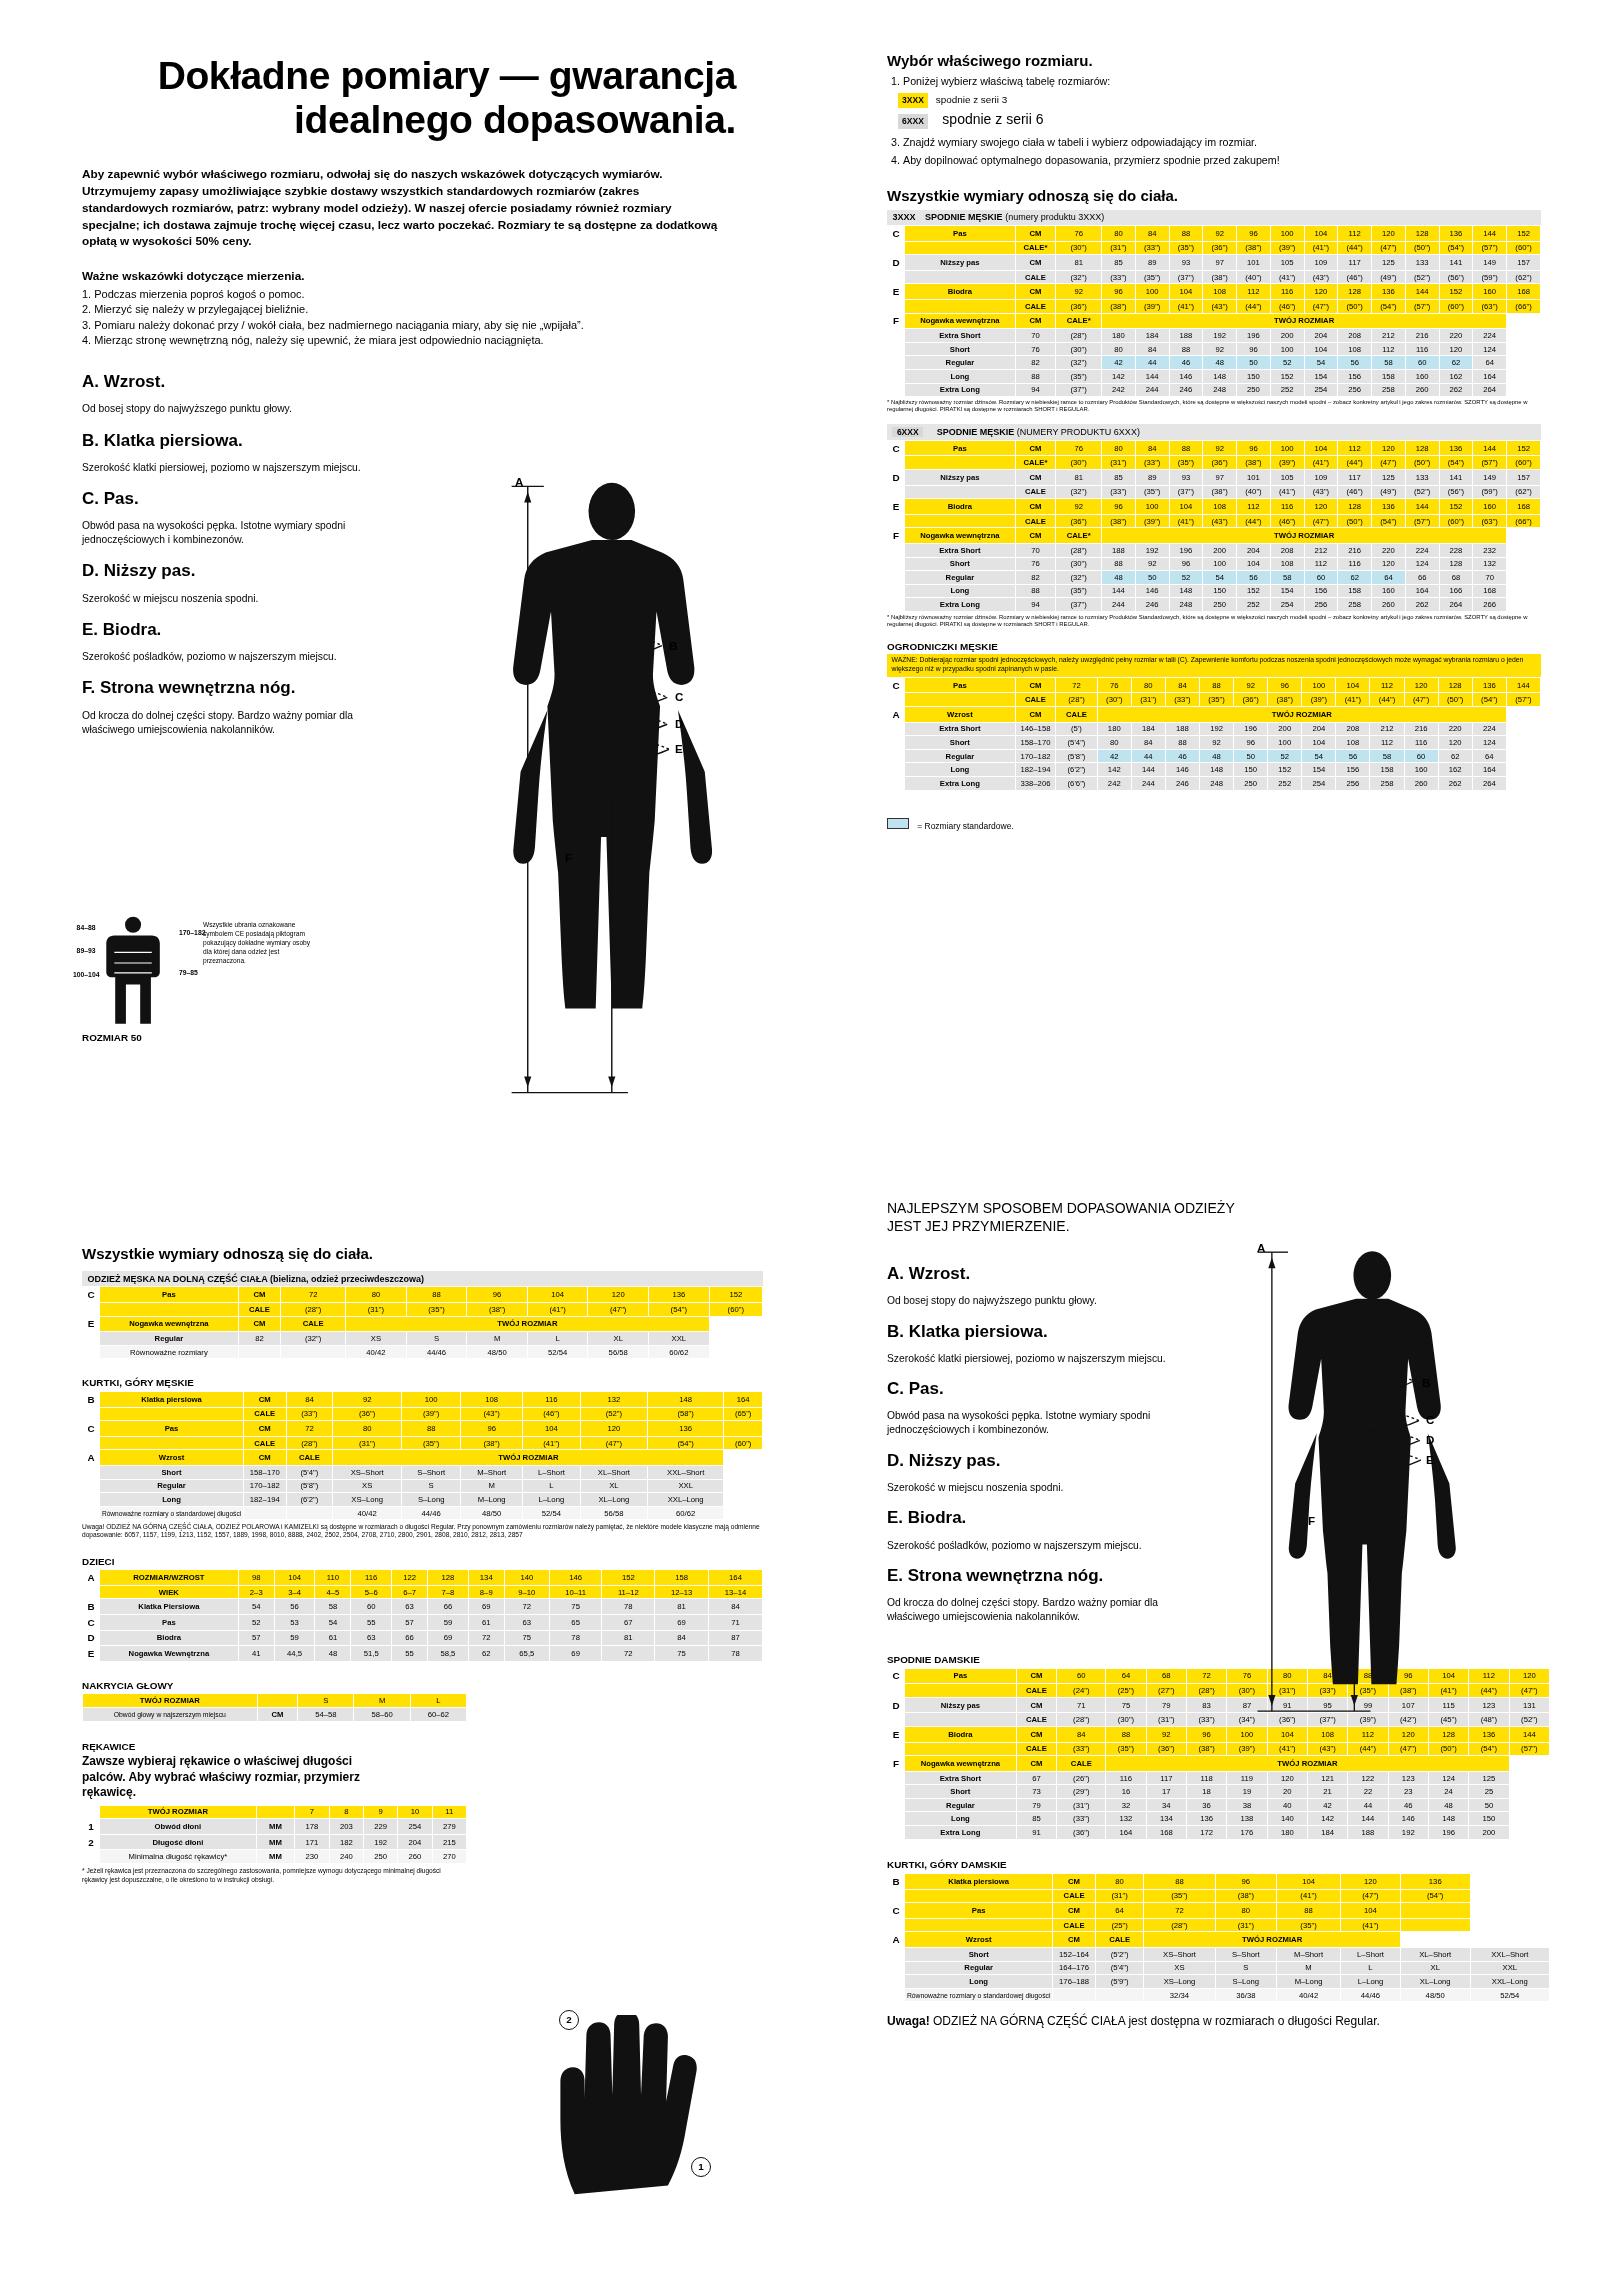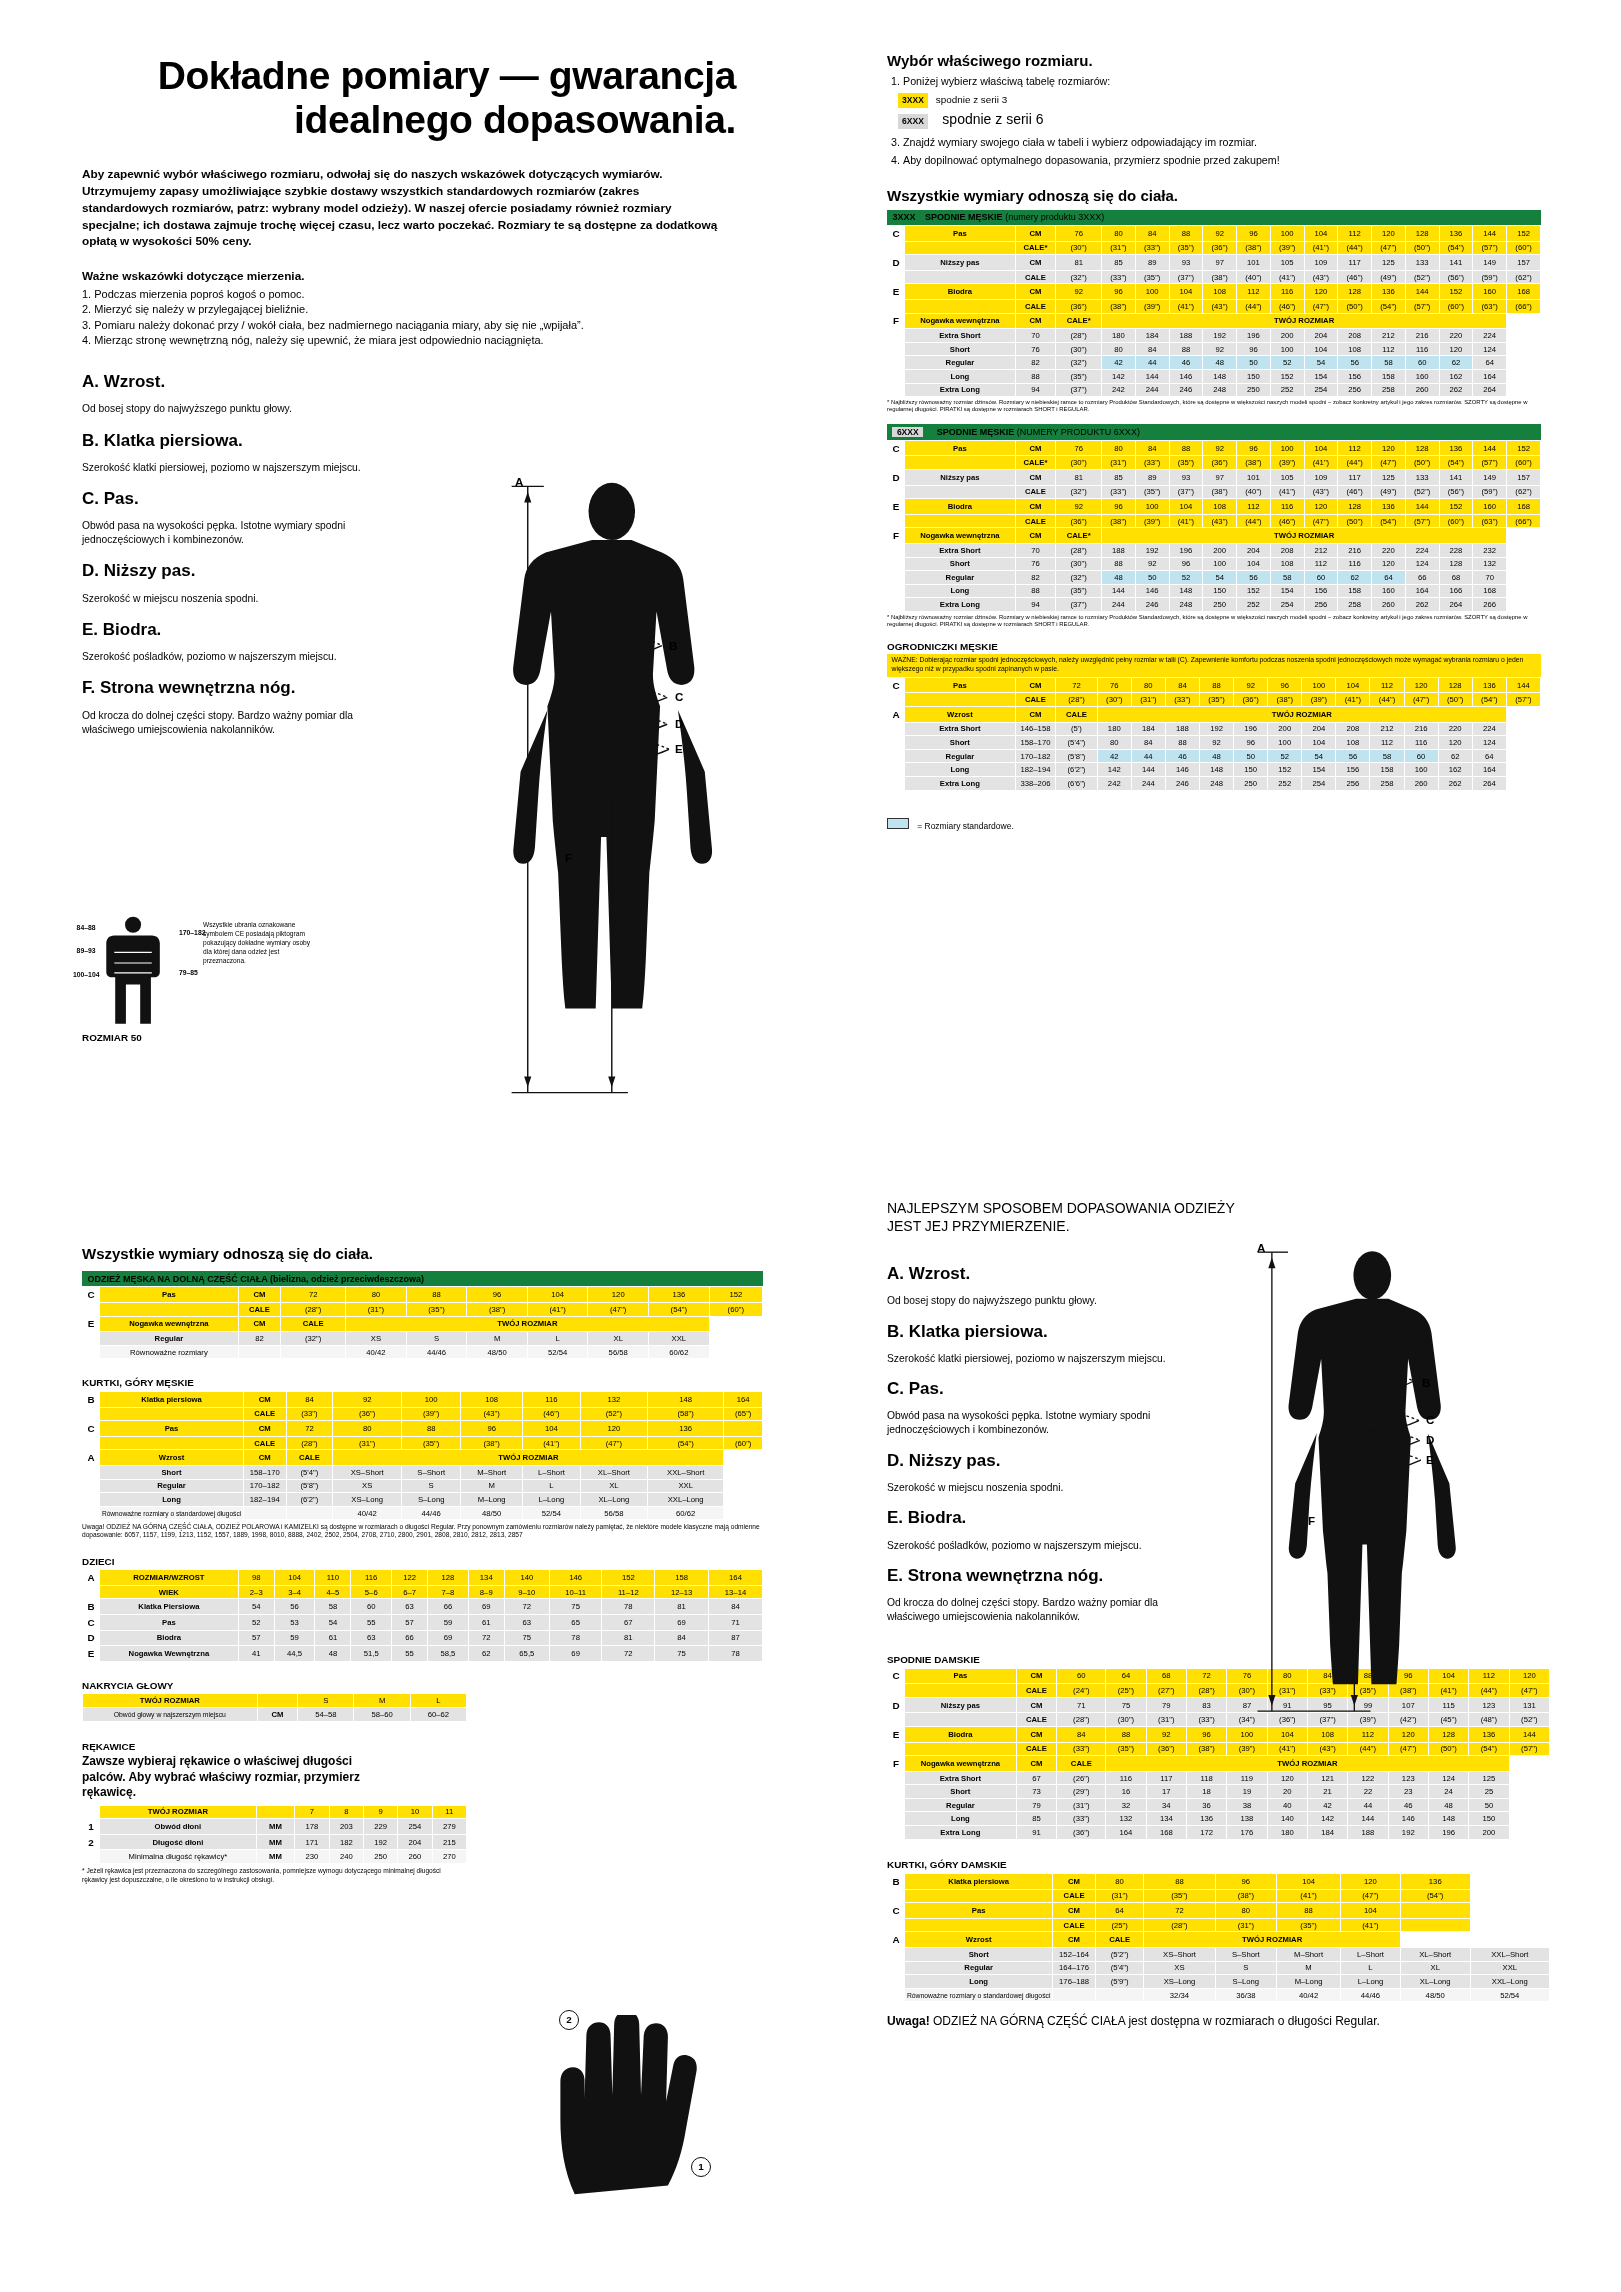--- a/index.html
+++ b/index.html
@@ -17,21 +17,21 @@
   table.sz{border-collapse:collapse;font-size:7.7px;width:100%;}
   table.sz td,table.sz th{border:0.9px solid #fff;padding:1.8px 1.8px;text-align:center;white-space:nowrap;}
   .rowY{background:#ffe000;}
   .rowG{background:#e3e3e3;}
   .rowW{background:#f5f5f5;}
   .lbl{background:#ffe000;font-weight:bold;text-align:left;padding-left:4.5px;}
   .lblG{background:#e3e3e3;font-weight:bold;text-align:left;padding-left:4.5px;}
   .lblW{background:#f5f5f5;font-weight:bold;text-align:left;padding-left:4.5px;}
   .cellHL{background:#bfe4ef;}
   .letter{width:12.5px;font-weight:bold;font-size:9.9px;text-align:center;background:#fff;border:none;}
-  .tblTitle{background:#15803d;font-weight:bold;font-size:9px;padding:2.7px 5.4px;}
+  .tblTitle{background:#e5e5e5;font-weight:bold;font-size:9px;padding:2.7px 5.4px;}
   .note{font-size:5.9px;line-height:1.25;margin-top:1.8px;}
   .ol{font-size:10.7px;line-height:1.5;margin:3.6px 0 0 16px;padding:0;}
   .ol li{margin-bottom:1.8px;}
   .chip{display:inline-block;background:#ffe000;font-weight:bold;font-size:8.5px;padding:0.9px 4.5px;margin-right:4.5px;}
   .chipG{display:inline-block;background:#d8d8d8;font-weight:bold;font-size:8.5px;padding:0.9px 4.5px;margin-right:11px;}
   .cta{font-size:14px;line-height:1.25;font-weight:normal;}
   .cta b{font-weight:bold;}
   .legendbox{width:19.7px;height:9.9px;border:0.9px solid #333;background:#bfe4ef;display:inline-block;vertical-align:-0.9px;}
   svg{display:block;}
 </style>

